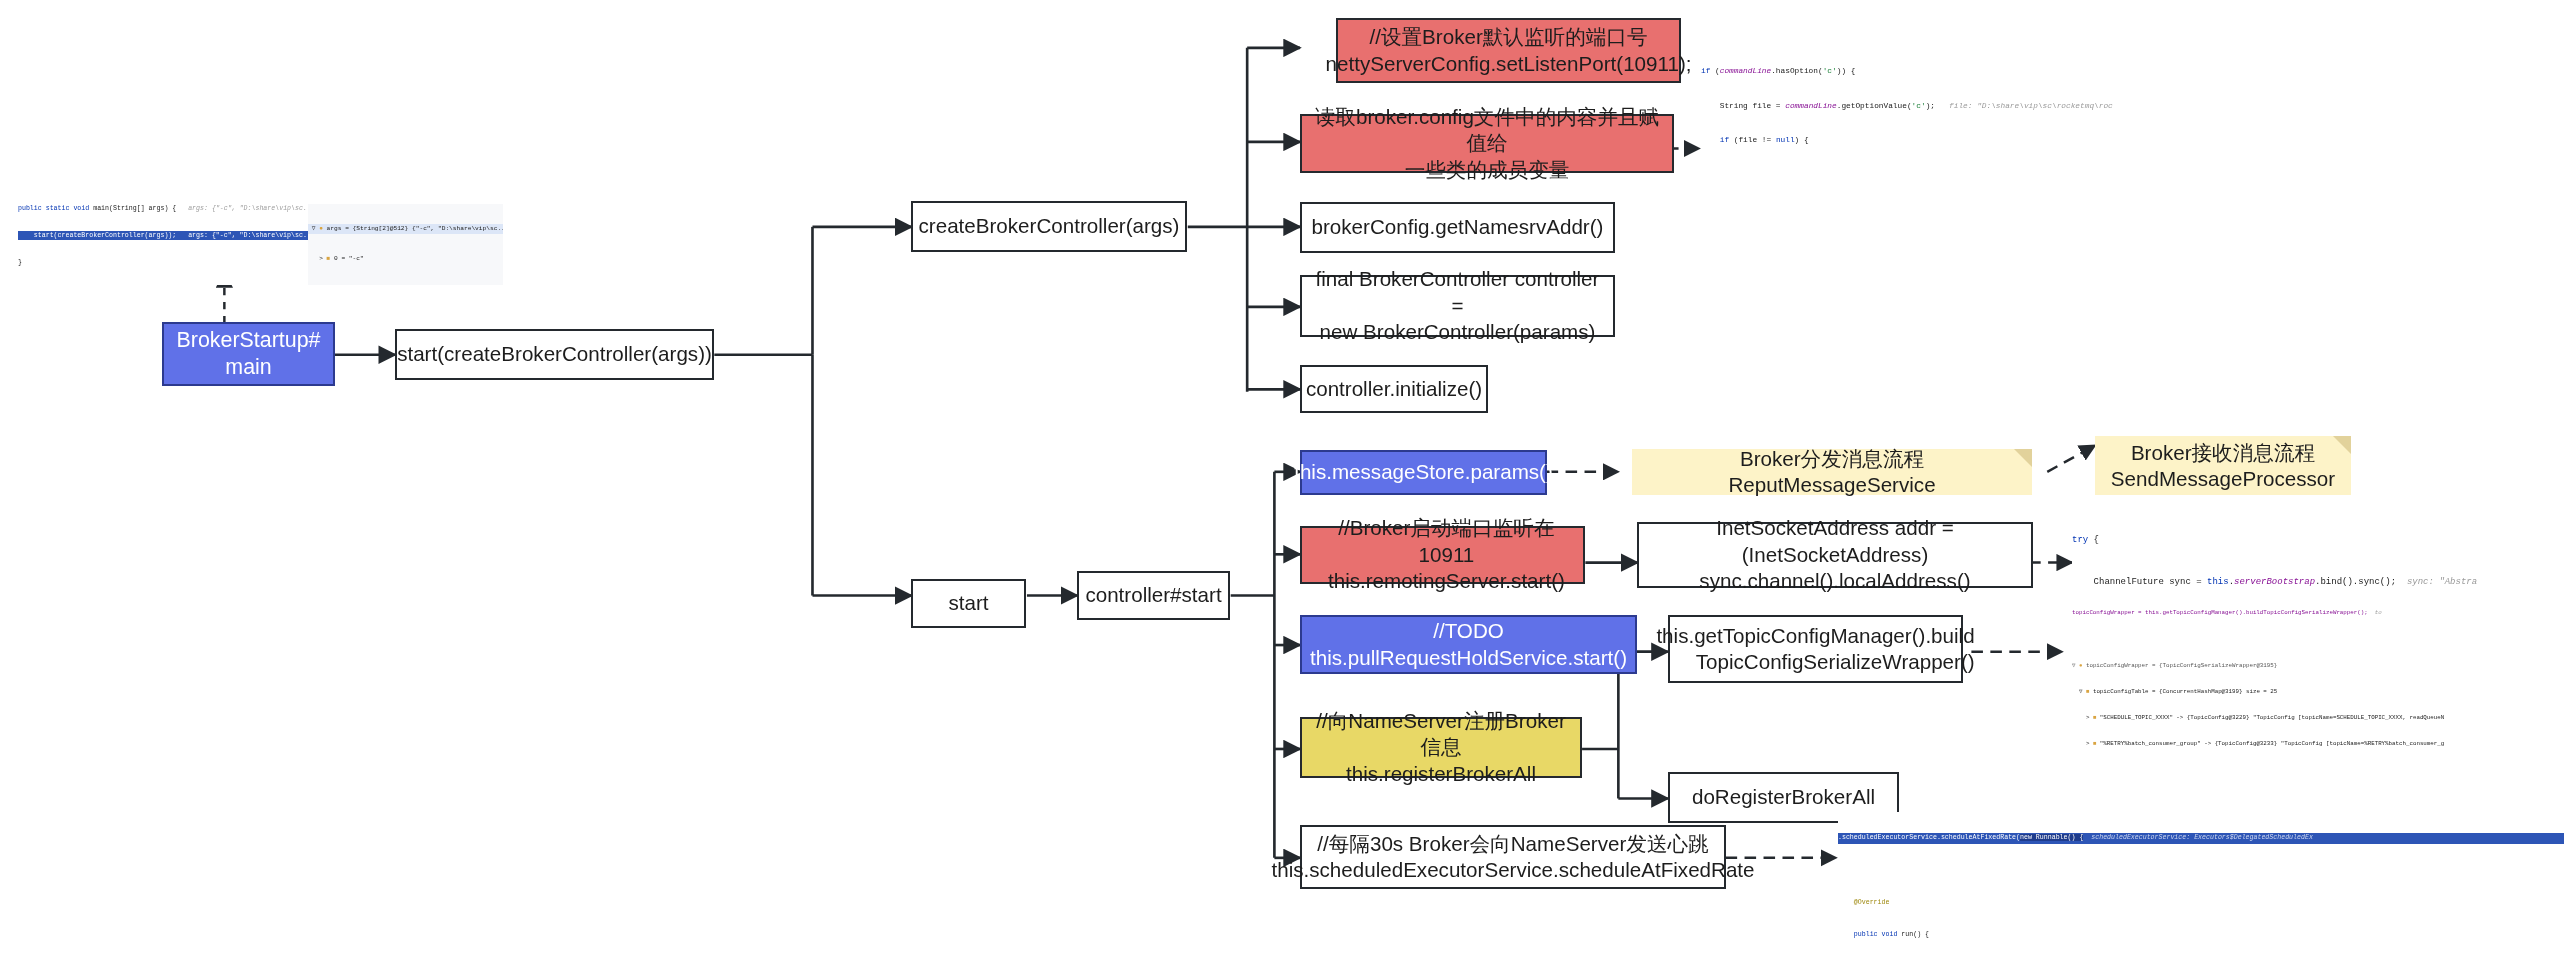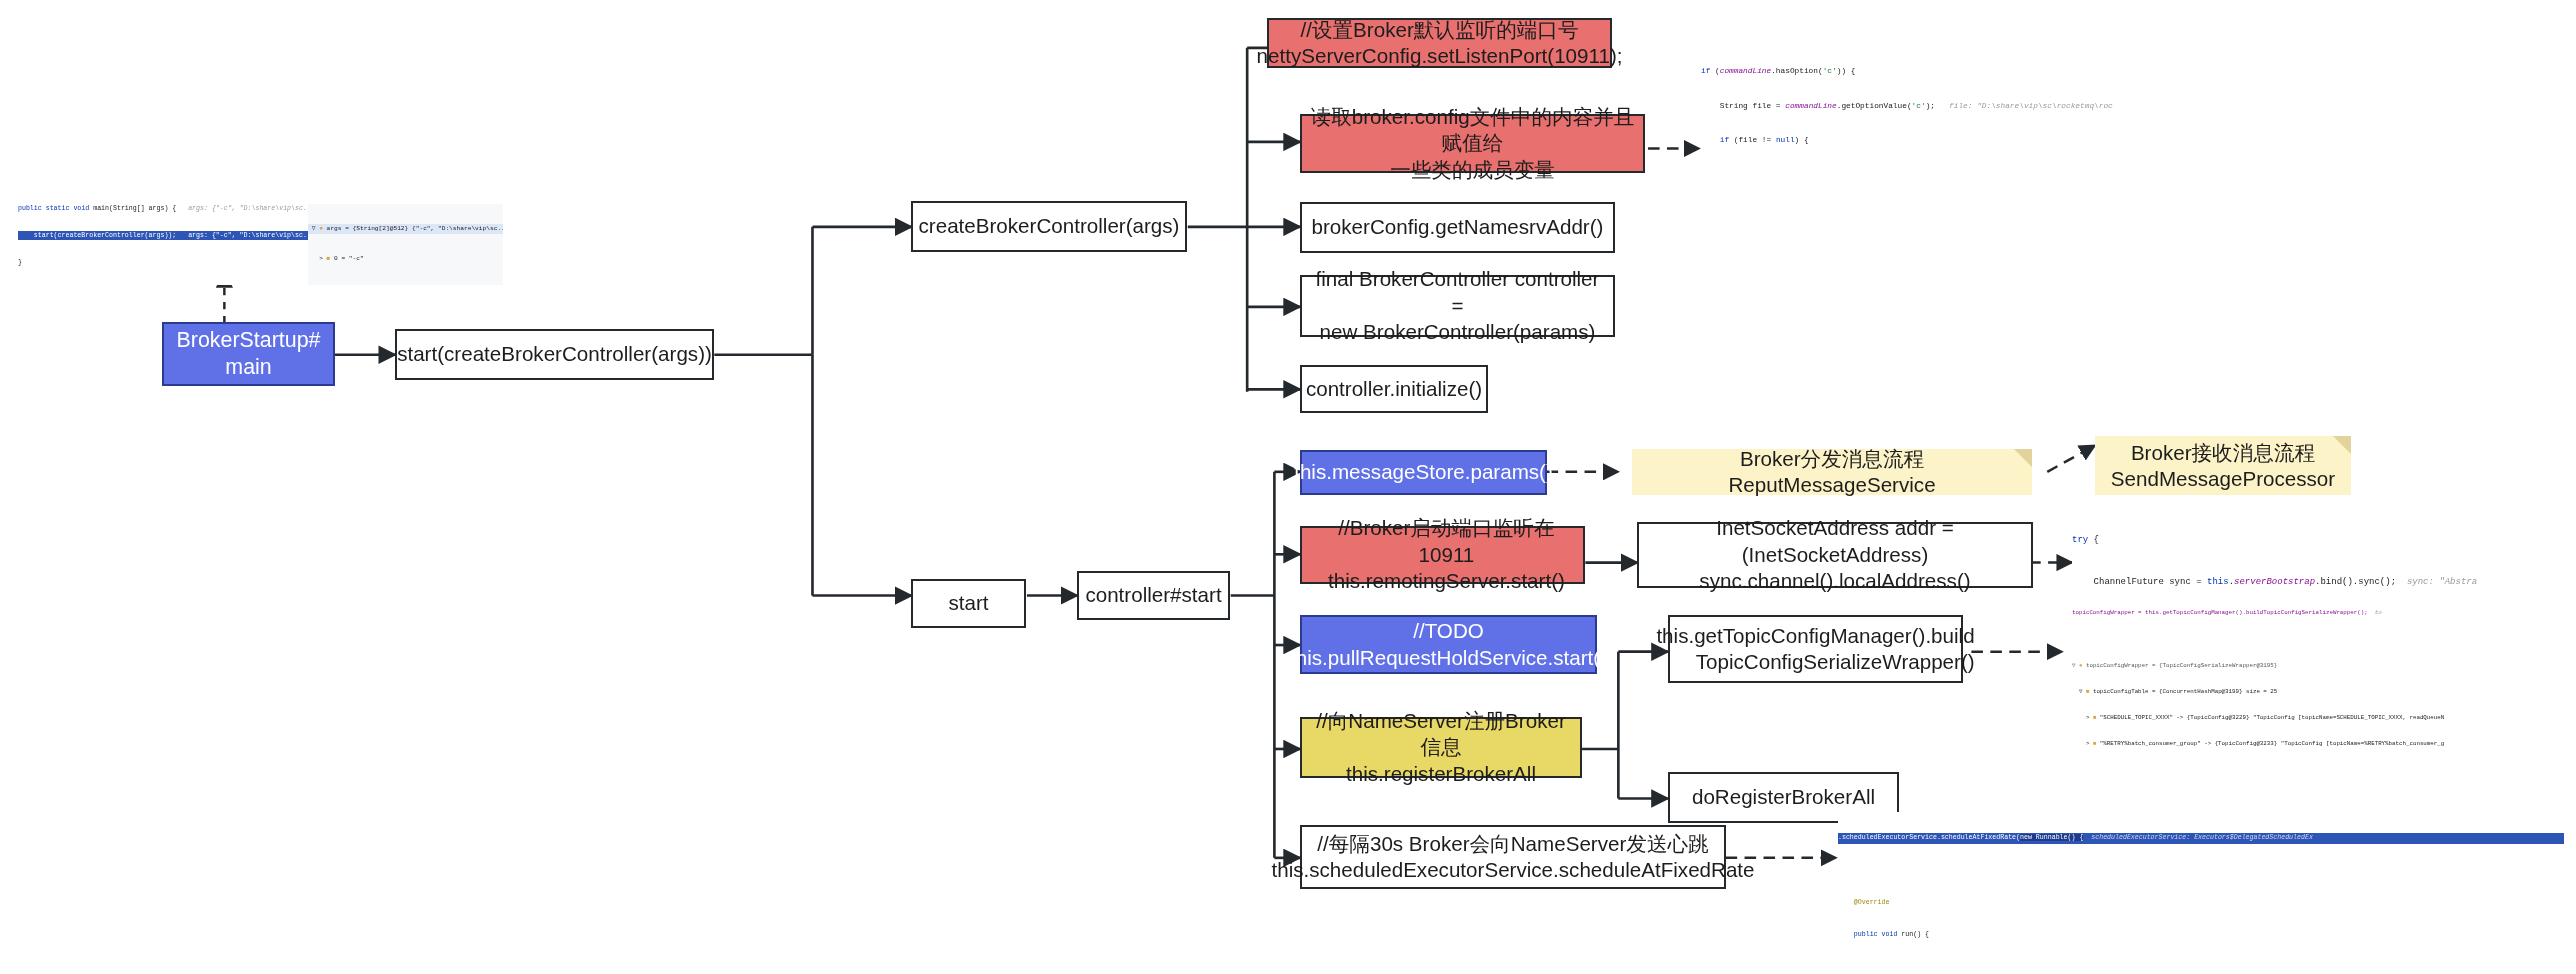--- a/index.html
+++ b/index.html
@@ -178,43 +178,43 @@
     </g>
   </svg>
 
   <div class="node blue" id="n-main" style="left:162px; top:322px; width:173px; height:64px; font-size:21.4px;">BrokerStartup#
 main</div>
 
   <div class="node" style="left:911px; top:201px; width:276px; height:51px;">createBrokerController(args)</div>
 
   <div class="node" style="left:395px; top:329px; width:319px; height:51px;">start(createBrokerController(args))</div>
 
-  <div class="node red" style="left:1267px; top:18px; width:345px; height:50px;">//设置Broker默认监听的端口号
+  <div class="node red" style="left:1336px; top:18px; width:345px; height:65px;">//设置Broker默认监听的端口号
 nettyServerConfig.setListenPort(10911);</div>
 
-  <div class="node red" style="left:1300px; top:114px; width:345px; height:59px;">读取broker.config文件中的内容并且赋值给
+  <div class="node red" style="left:1300px; top:114px; width:374px; height:59px;">读取broker.config文件中的内容并且赋值给
 一些类的成员变量</div>
 
   <div class="node" style="left:1300px; top:202px; width:315px; height:51px;">brokerConfig.getNamesrvAddr()</div>
 
   <div class="node" style="left:1300px; top:275px; width:315px; height:62px;">final BrokerController controller =
 new BrokerController(params)</div>
 
   <div class="node" style="left:1300px; top:365px; width:188px; height:48px;">controller.initialize()</div>
 
   <div class="node" style="left:911px; top:571px; width:115px; height:49px;margin-top:8px;">start</div>
 
   <div class="node" style="left:1077px; top:571px; width:153px; height:49px;">controller#start</div>
 
   <div class="node blue" style="left:1300px; top:450px; width:247px; height:45px;">this.messageStore.params()</div>
 
   <div class="node red" style="left:1300px; top:526px; width:285px; height:58px;padding-left:16px;">//Broker启动端口监听在10911
 this.remotingServer.start()</div>
 
-  <div class="node blue" style="left:1300px; top:615px; width:297px; height:59px;">//TODO
+  <div class="node blue" style="left:1300px; top:615px; width:337px; height:59px;">//TODO
 this.pullRequestHoldService.start()</div>
 
   <div class="node yellow" style="left:1300px; top:717px; width:282px; height:61px;">//向NameServer注册Broker信息
 this.registerBrokerAll</div>
 
   <div class="node" style="left:1300px; top:825px; width:426px; height:64px;">//每隔30s Broker会向NameServer发送心跳
 this.scheduledExecutorService.scheduleAtFixedRate</div>
 
   <div class="node" style="left:1637px; top:522px; width:396px; height:66px;">InetSocketAddress addr = (InetSocketAddress)
 sync.channel().localAddress()</div>

